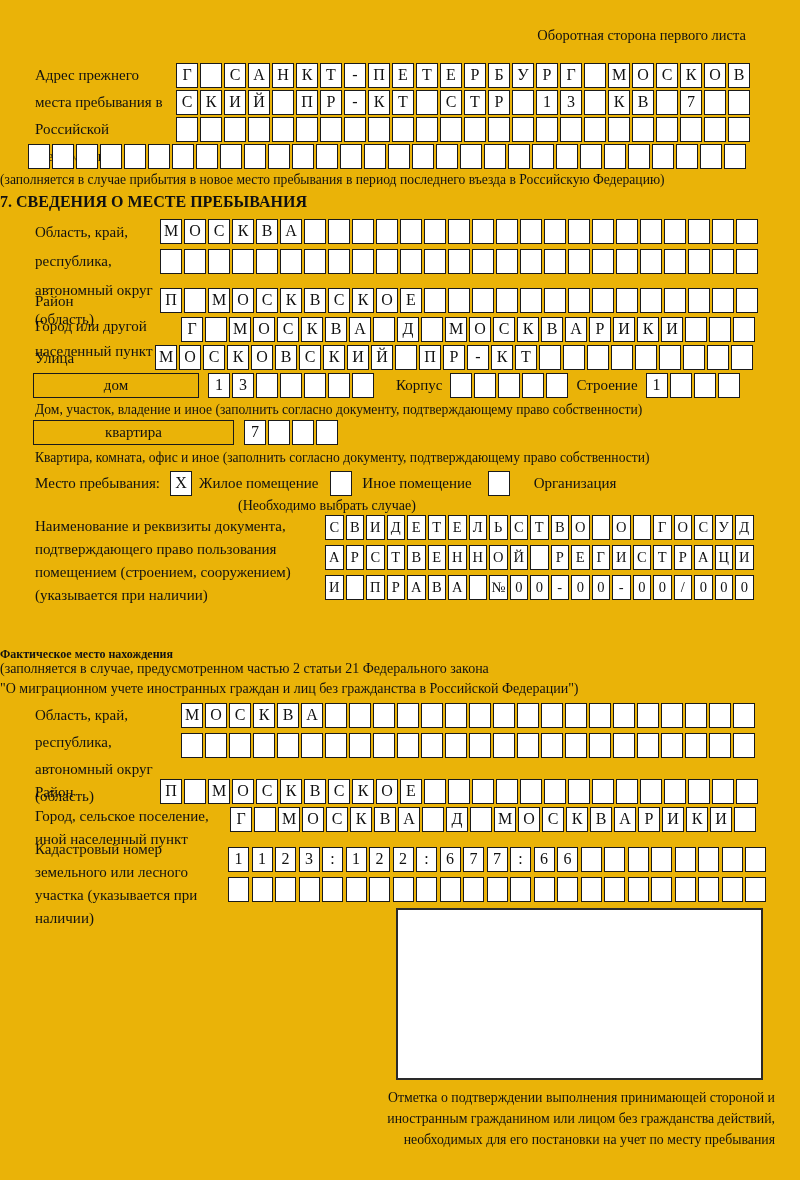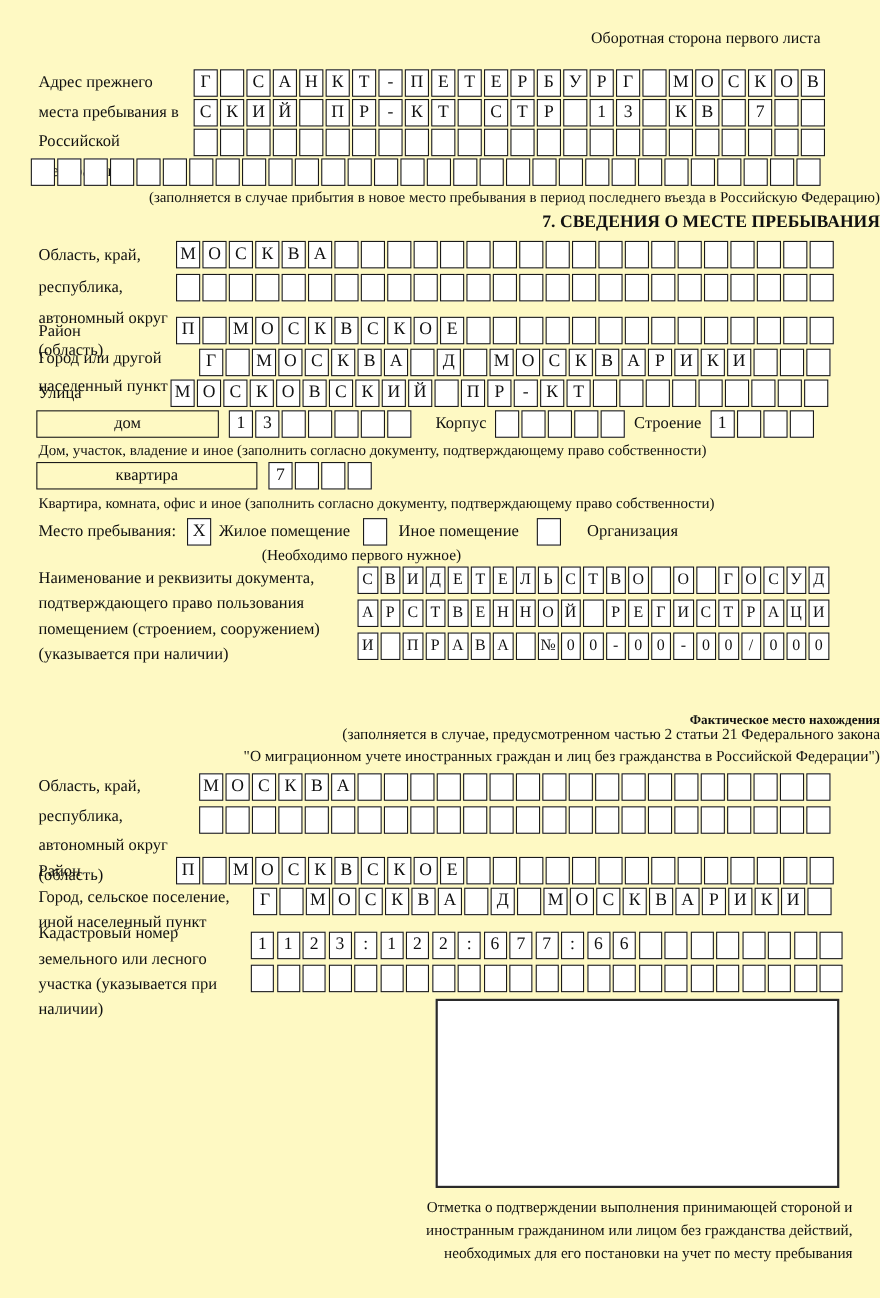--- a/index.html
+++ b/index.html
@@ -1,21 +1,21 @@
 <!DOCTYPE html>
 <html><head>
 <meta charset="utf-8">
 <style>
   html,body{margin:0;padding:0;background:#fff;}
-  .page{position:relative;width:800px;height:1180px;background:#fef9c3;overflow:hidden;
+  .page{position:relative;width:800px;height:1180px;background:#eab308;overflow:hidden;
         font-family:"Liberation Serif",serif;color:#111;}
   .abs{position:absolute;}
   .lbl{font-size:15px;line-height:26px;}
   .note{font-size:13.6px;line-height:18px;}
-  .center{width:800px;left:0;text-align:right;}
+  .center{width:800px;left:0;text-align:left;}
   .title{font-weight:bold;font-size:16px;}
   .boxrow{display:flex;gap:2px;}
   .rows{display:flex;flex-direction:column;gap:5px;}
   .rows.tightgap{gap:2px;}
   .cell{box-sizing:border-box;flex:0 0 auto;width:22px;height:25px;border:1.6px solid #1a1a1a;
         text-align:center;font-size:16px;line-height:22px;background:#fff;}
   .boxrow.sm .cell{width:18.5px;font-size:14.5px;}
   .boxrow.tight{gap:2.5px;}
   .boxrow.tight .cell{width:21px;}
   .widebox{box-sizing:border-box;height:25px;border:1.6px solid #1a1a1a;text-align:center;
@@ -334,21 +334,21 @@
     <div class="lbl">Место пребывания:</div>
     <div class="cell cb" style="margin-left:10px;">X</div>
     <div class="lbl" style="margin-left:7px;">Жилое помещение</div>
     <div class="cell cb" style="margin-left:12px;"></div>
     <div class="lbl" style="margin-left:10px;">Иное помещение</div>
     <div class="cell cb" style="margin-left:16px;"></div>
     <div class="lbl" style="margin-left:24px;">Организация</div>
   </div>
 
   <div class="abs note" style="top:449px;left:35px;">Квартира, комната, офис и иное (заполнить согласно документу, подтверждающему право собственности)</div>
-  <div class="abs note" style="top:497px;left:238px;font-size:14px;">(Необходимо первого нужное)</div>
+  <div class="abs note" style="top:497px;left:238px;font-size:14px;">(Необходимо выбрать случае)</div>
 
   <div class="abs lbl" style="top:515px;left:35px;width:285px;line-height:23px;">Наименование и реквизиты документа, подтверждающего право пользования помещением (строением, сооружением) (указывается при наличии)</div>
   <div class="abs rows" style="top:515px;left:325px;">
     <div class="boxrow sm">
         <span class="cell">С</span>
         <span class="cell">В</span>
         <span class="cell">И</span>
         <span class="cell">Д</span>
         <span class="cell">Е</span>
         <span class="cell">Т</span>

